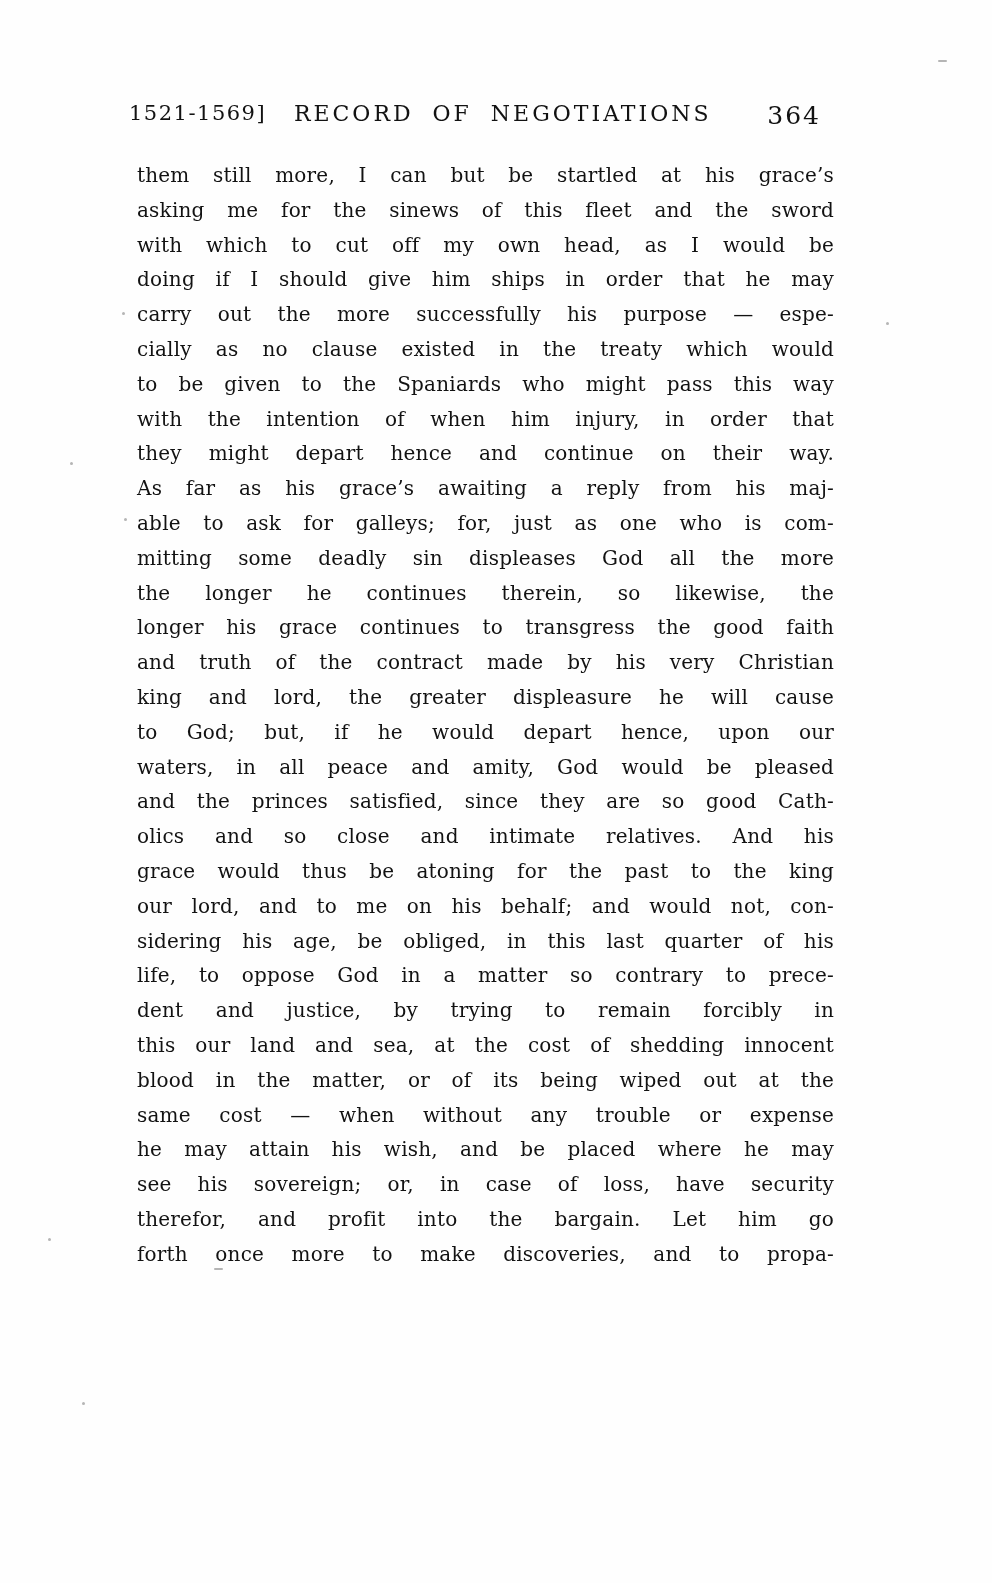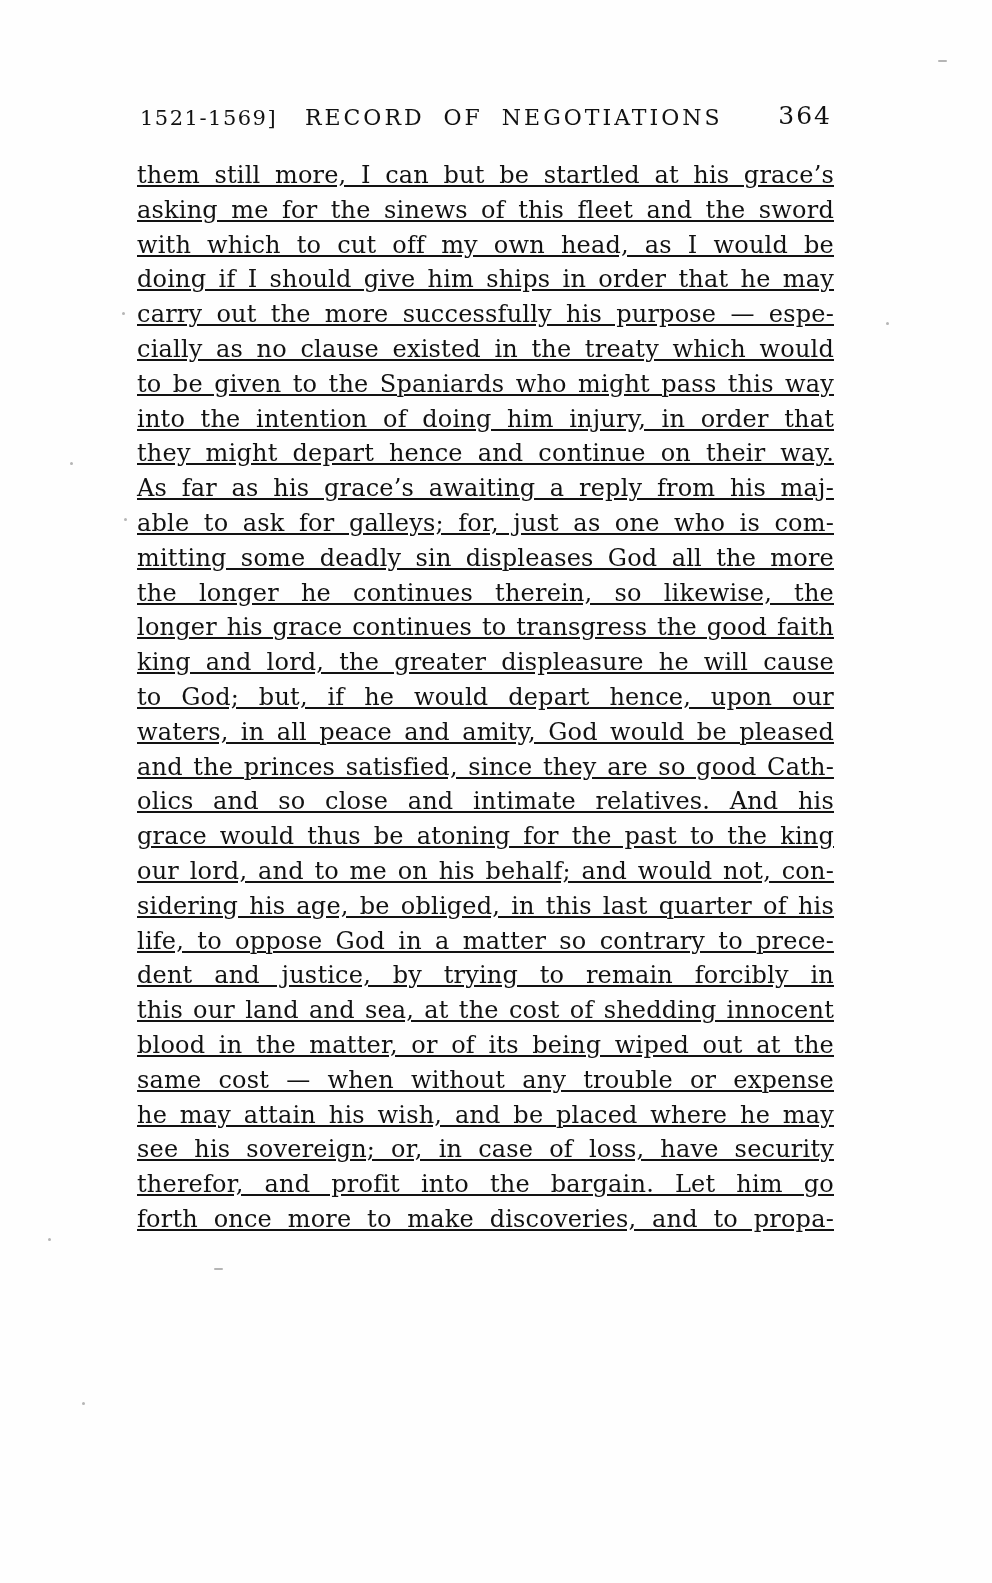--- a/index.html
+++ b/index.html
@@ -14,24 +14,24 @@
     margin: 0 auto;
     background: #fefefe;
     color: #121212;
     font-family: "DejaVu Serif", "Liberation Serif", serif;
     overflow: hidden;
   }
   
   .page-header {
     position: absolute;
     top: 101px;
-    left: 140px;
+    left: 129px;
     width: 692px;
     display: flex;
-    align-items: flex-end;
+    align-items: flex-start;
     justify-content: space-between;
   }
   .date-range {
     font-size: 21px;
     letter-spacing: 1.5px;
     white-space: nowrap;
   }
   .running-title {
     flex: 1;
     text-align: center;
@@ -47,29 +47,28 @@
     white-space: nowrap;
   }
   
   .text-block {
     position: absolute;
     top: 158px;
     left: 137px;
     width: 697px;
   }
   .line {
-    font-size: 24px;
+    font-size: 20px;
     line-height: 34.8px;
     height: 34.8px;
     text-align: justify;
     text-align-last: justify;
     white-space: nowrap;
     letter-spacing: 0.2px;
     overflow: visible;
-    text-decoration: underline;
   }
   
   .speck {
     position: absolute;
     background: #b5b5b5;
     border-radius: 50%;
     width: 3px;
     height: 3px;
     display: block;
   }
@@ -92,27 +91,28 @@
 
   <main class="text-block">
     <div id="text-lines">
         <div class="line">them still more, I can but be startled at his grace’s</div>
         <div class="line">asking me for the sinews of this fleet and the sword</div>
         <div class="line">with which to cut off my own head, as I would be</div>
         <div class="line">doing if I should give him ships in order that he may</div>
         <div class="line">carry out the more successfully his purpose — espe-</div>
         <div class="line">cially as no clause existed in the treaty which would</div>
         <div class="line">to be given to the Spaniards who might pass this way</div>
-        <div class="line">into the intention of doing him injury, in order that</div>
+        <div class="line">with the intention of when him injury, in order that</div>
         <div class="line">they might depart hence and continue on their way.</div>
         <div class="line">As far as his grace’s awaiting a reply from his maj-</div>
         <div class="line">able to ask for galleys; for, just as one who is com-</div>
         <div class="line">mitting some deadly sin displeases God all the more</div>
         <div class="line">the longer he continues therein, so likewise, the</div>
         <div class="line">longer his grace continues to transgress the good faith</div>
+        <div class="line">and truth of the contract made by his very Christian</div>
         <div class="line">king and lord, the greater displeasure he will cause</div>
         <div class="line">to God; but, if he would depart hence, upon our</div>
         <div class="line">waters, in all peace and amity, God would be pleased</div>
         <div class="line">and the princes satisfied, since they are so good Cath-</div>
         <div class="line">olics and so close and intimate relatives.  And his</div>
         <div class="line">grace would thus be atoning for the past to the king</div>
         <div class="line">our lord, and to me on his behalf; and would not, con-</div>
         <div class="line">sidering his age, be obliged, in this last quarter of his</div>
         <div class="line">life, to oppose God in a matter so contrary to prece-</div>
         <div class="line">dent and justice, by trying to remain forcibly in</div>

